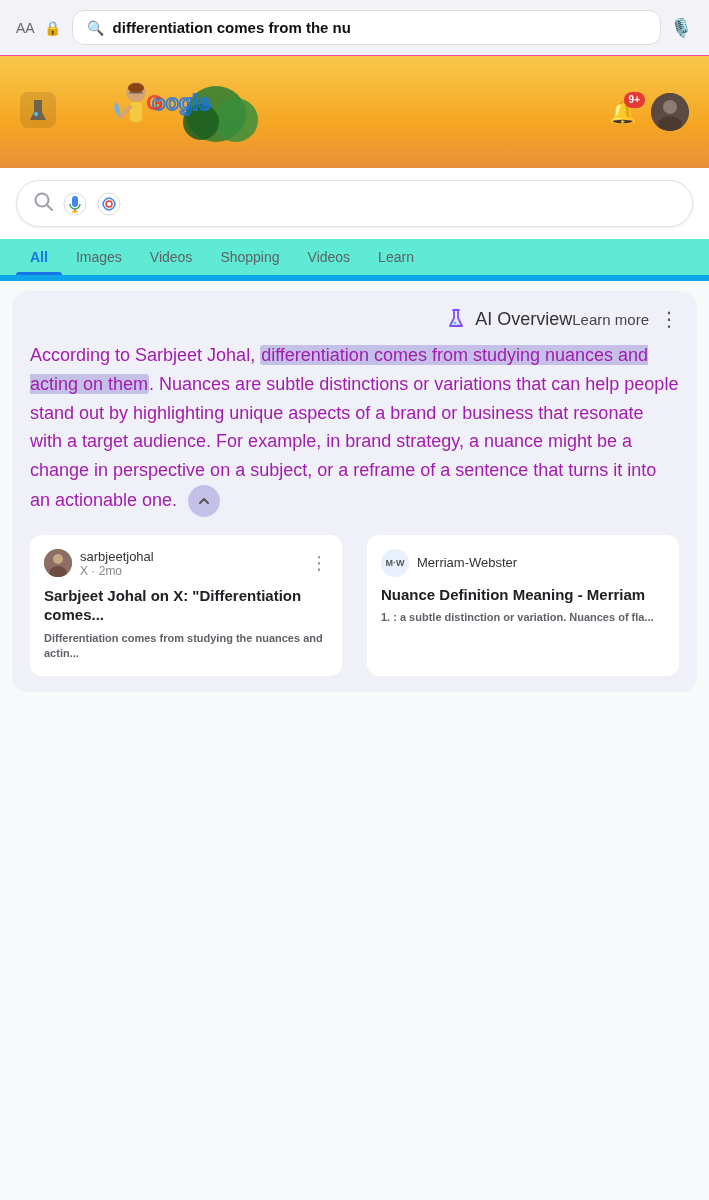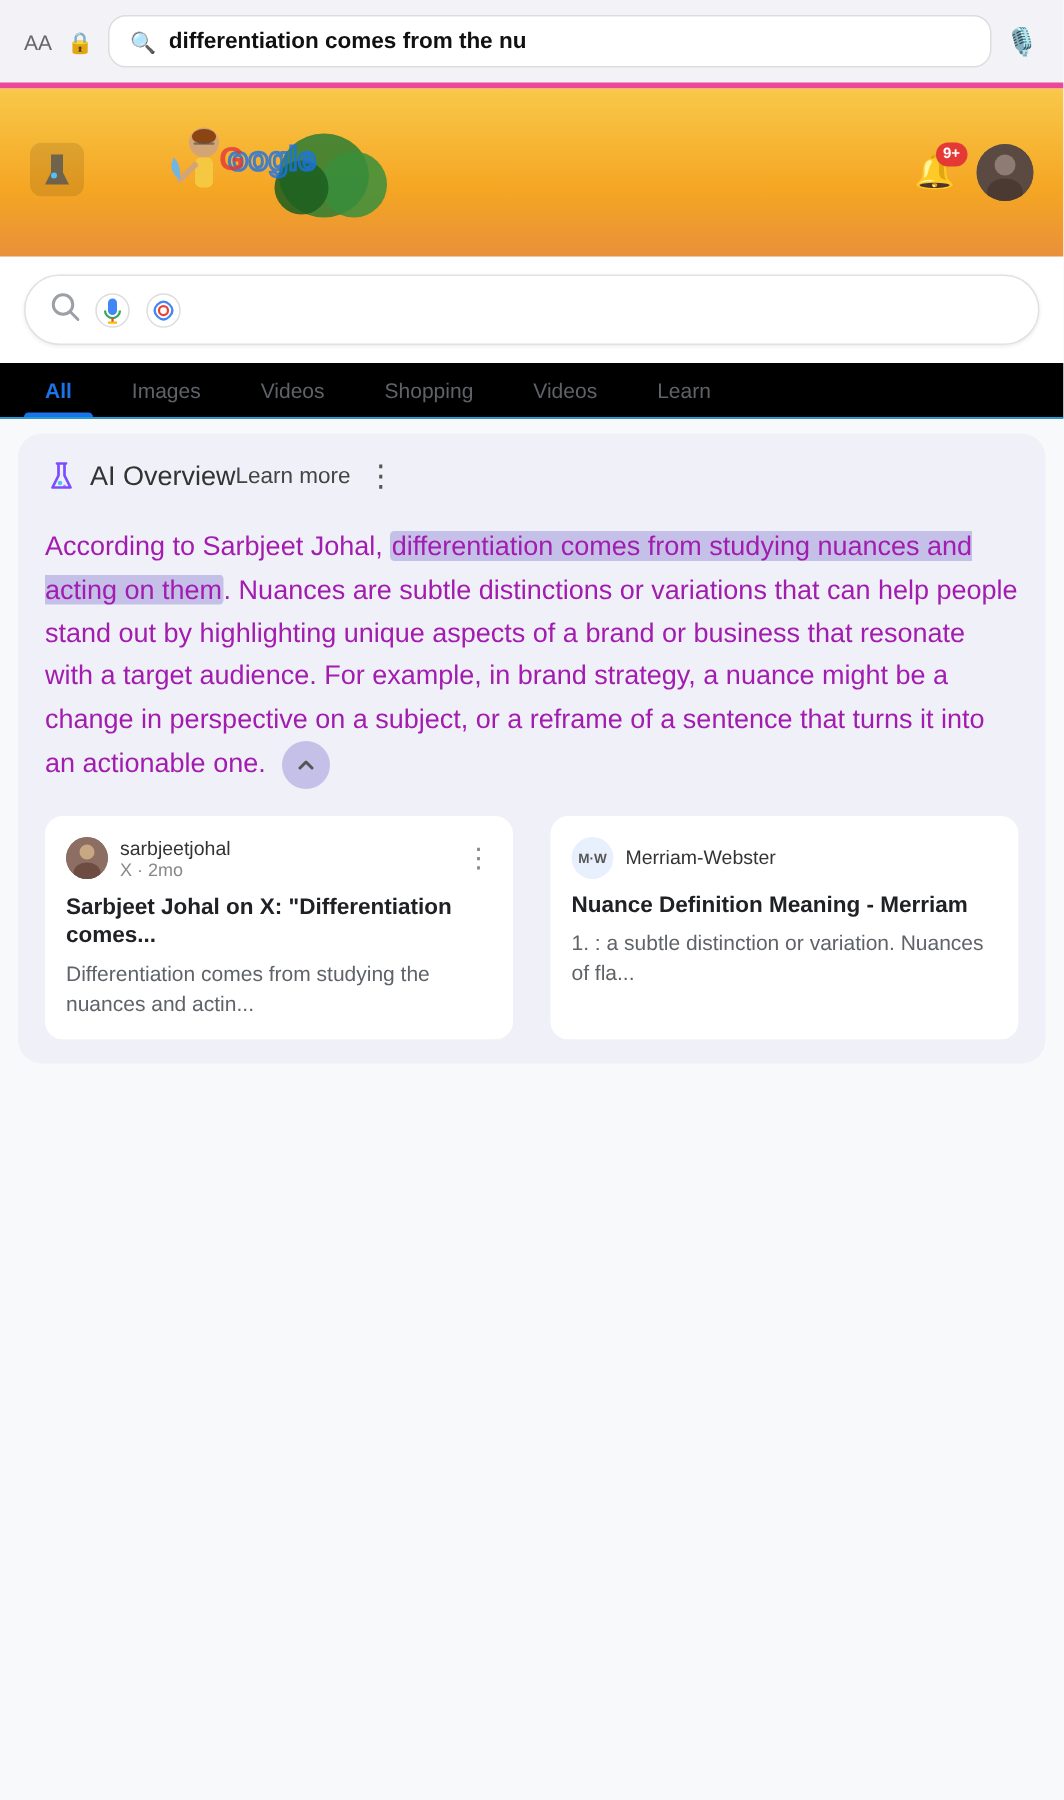--- a/index.html
+++ b/index.html
@@ -12,21 +12,21 @@
       overflow-x: hidden;
     }
 
     
     .address-bar {
       background: #f2f2f7;
       padding: 10px 16px;
       display: flex;
       align-items: center;
       gap: 10px;
-      border-bottom: 4px solid #ec4899;
+      border-bottom: 1px solid #ec4899;
     }
     .address-bar-text {
       font-size: 14px;
       color: #666;
       display: flex;
       align-items: center;
       gap: 6px;
     }
     .address-bar-input {
       flex: 1;
@@ -136,26 +136,26 @@
       width: 24px;
       height: 24px;
     }
     .google-lens {
       width: 24px;
       height: 24px;
     }
 
     
     .search-tabs {
-      background: #000000;
-      display: flex;
-      align-items: center;
-      border-bottom: 1px solid #0ea5e9;
+      background: #5eead4;
+      display: flex;
+      align-items: center;
+      border-bottom: 6px solid #0ea5e9;
       padding: 0 16px;
-      gap: 12px;
+      gap: 0;
     }
     .tab-item {
       padding: 10px 14px;
       font-size: 14px;
       color: #5f6368;
       cursor: pointer;
       position: relative;
       white-space: nowrap;
     }
     .tab-item.active {
@@ -176,22 +176,22 @@
     
     .ai-overview-section {
       background: #f0f0f8;
       margin: 10px 12px;
       border-radius: 16px;
       padding: 16px 18px;
     }
     .ai-overview-header {
       display: flex;
       align-items: center;
-      justify-content: flex-start;
-      margin-bottom: 20px;
+      justify-content: flex-end;
+      margin-bottom: 10px;
     }
     .ai-overview-left {
       display: flex;
       align-items: center;
       gap: 8px;
     }
     .ai-flask-icon {
       width: 22px;
       height: 22px;
     }
@@ -297,25 +297,26 @@
       cursor: pointer;
     }
     .source-title {
       font-size: 15px;
       font-weight: 600;
       color: #202124;
       margin-bottom: 6px;
       line-height: 1.3;
     }
     .source-snippet {
-      font-size: 14px;
+      font-size: 11px;
       color: #5f6368;
       line-height: 1.4;
       overflow: hidden;
       display: -webkit-box;
+      font-weight: bold;
       -webkit-line-clamp: 2;
       -webkit-box-orient: vertical;
     }
     .mw-badge {
       width: 28px;
       height: 28px;
       border-radius: 50%;
       background: #e8f0fe;
       display: flex;
       align-items: center;

